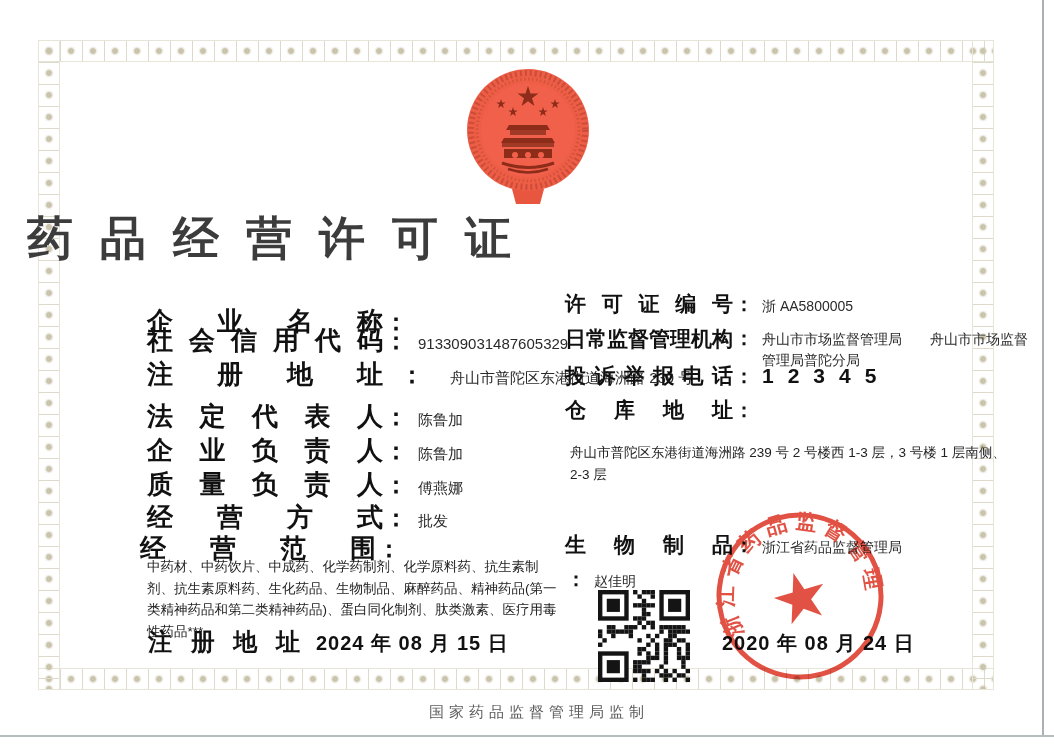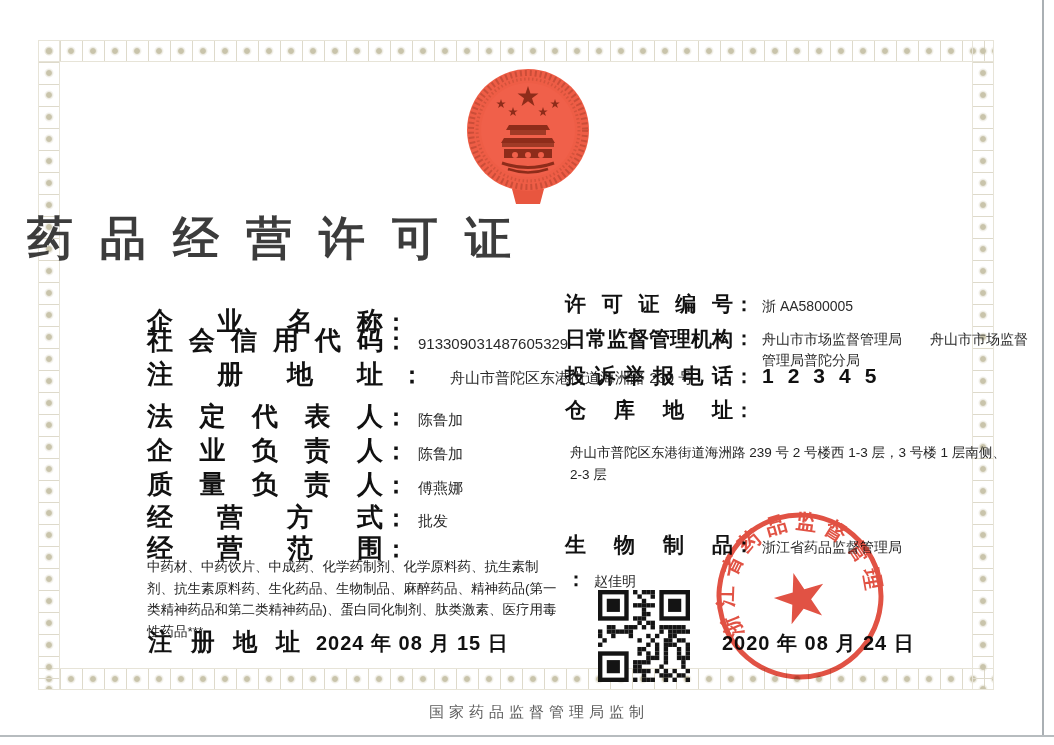--- a/index.html
+++ b/index.html
@@ -138,21 +138,21 @@
   <div class="row l-row" style="left:147px;top:467px;">
     <span class="lbl">质量负责人</span>
       <span class="colon">：</span>
     <span class="val">傅燕娜</span>
   </div>
   <div class="row l-row" style="left:147px;top:500px;">
     <span class="lbl">经营方式</span>
       <span class="colon">：</span>
     <span class="val">批发</span>
   </div>
-  <div class="row l-row" style="left:147px;top:531px;justify-content:space-between;">
+  <div class="row l-row" style="left:140px;top:531px;justify-content:space-between;">
     <span class="lbl">经营范围</span>
       <span class="colon">：</span>
   </div>
   <div class="para" style="left:147px;top:556px;width:418px;">中药材、中药饮片、中成药、化学药制剂、化学原料药、抗生素制剂、抗生素原料药、生化药品、生物制品、麻醉药品、精神药品(第一类精神药品和第二类精神药品)、蛋白同化制剂、肽类激素、医疗用毒性药品***</div>
 
   <div class="valid-row" style="left:148px;top:626px;">
     <span class="lbl">注册地址</span>
     <span class="date-txt">2024 年 08 月 15 日</span>
   </div>
 

